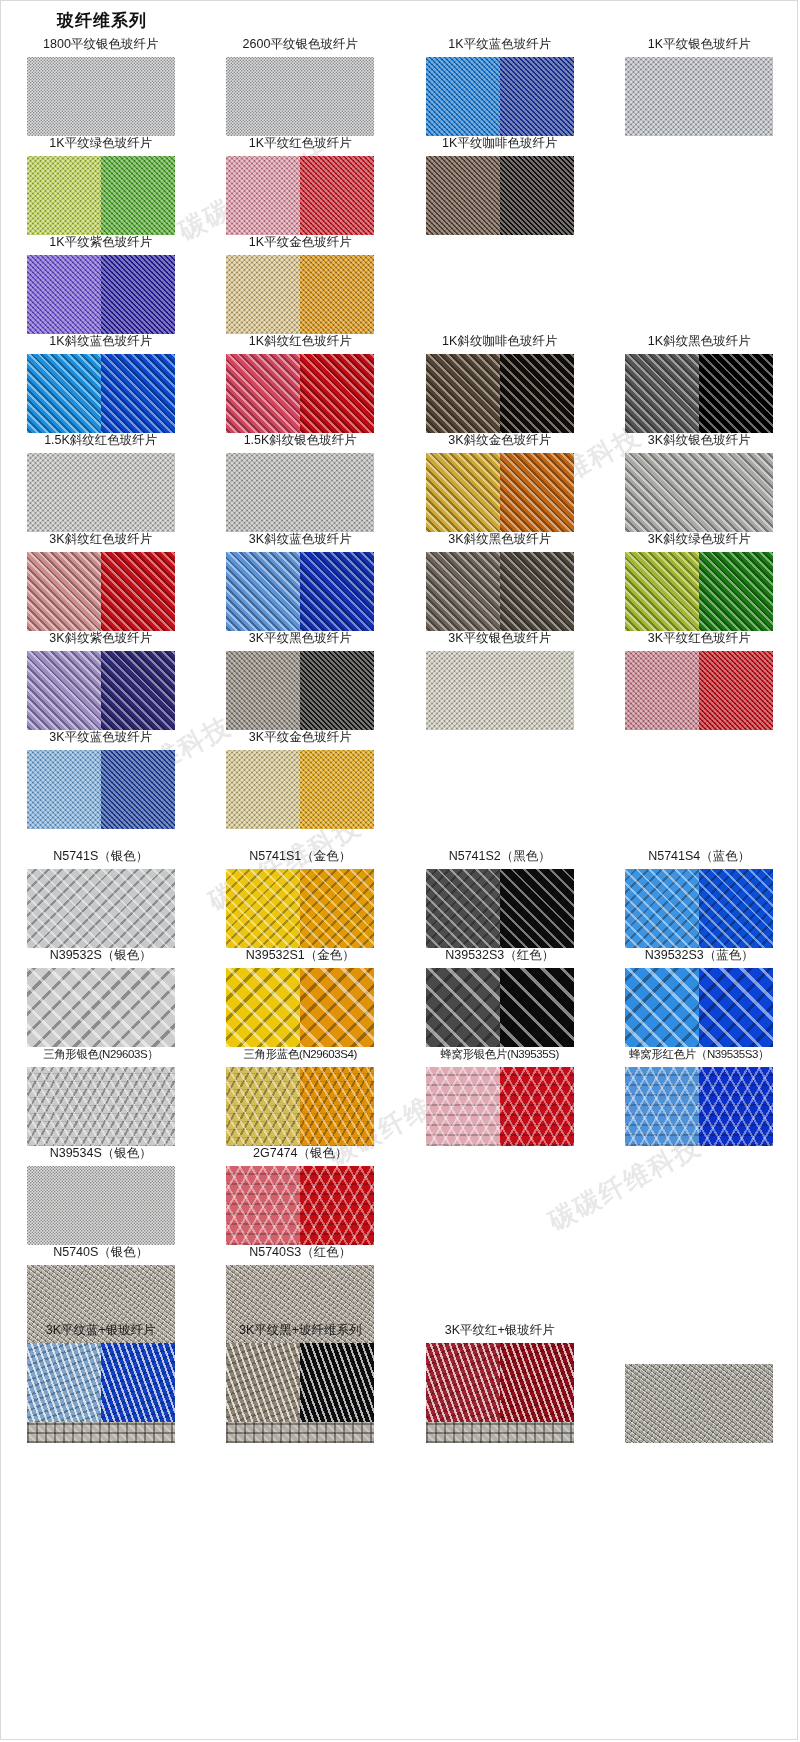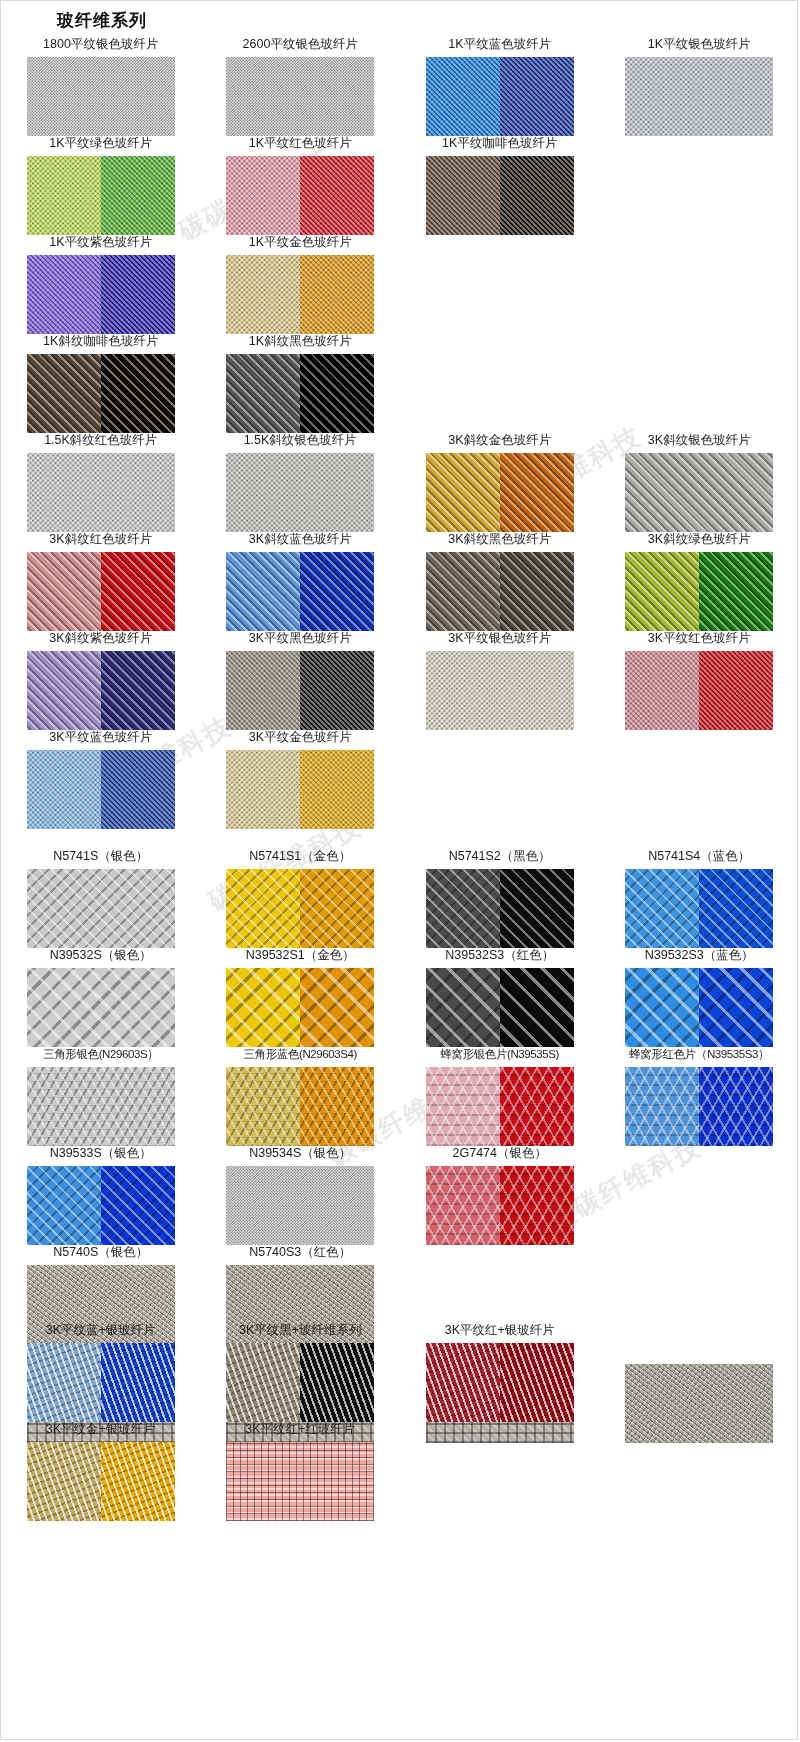--- a/index.html
+++ b/index.html
@@ -232,20 +232,34 @@
         <div class="cell">
           <div class="label">1K平纹金色玻纤片</div>
           <div class="swatch">
             <div class="half l tex-plain" style="background-color: rgb(217, 193, 133);"></div>
             <div class="half r tex-plain" style="background-color: rgb(217, 144, 8);"></div>
           </div>
         </div>
       </div>
       <div class="row">
         <div class="cell">
+          <div class="label">1K斜纹蓝色玻纤片</div>
+          <div class="swatch">
+            <div class="half l tex-twill" style="background-color: rgb(27, 143, 224);"></div>
+            <div class="half r tex-twill" style="background-color: rgb(10, 73, 207);"></div>
+          </div>
+        </div>
+        <div class="cell">
+          <div class="label">1K斜纹红色玻纤片</div>
+          <div class="swatch">
+            <div class="half l tex-twill" style="background-color: rgb(210, 71, 95);"></div>
+            <div class="half r tex-twill" style="background-color: rgb(194, 12, 20);"></div>
+          </div>
+        </div>
+        <div class="cell">
           <div class="label">1K斜纹咖啡色玻纤片</div>
           <div class="swatch">
             <div class="half l tex-twill" style="background-color: rgb(83, 68, 52);"></div>
             <div class="half r tex-twill" style="background-color: rgb(19, 13, 8);"></div>
           </div>
         </div>
         <div class="cell">
           <div class="label">1K斜纹黑色玻纤片</div>
           <div class="swatch">
             <div class="half l tex-twill" style="background-color: rgb(86, 86, 86);"></div>
@@ -445,27 +459,20 @@
         <div class="cell">
           <div class="label tight">蜂窝形红色片（N39535S3）</div>
           <div class="swatch">
             <div class="half l tex-honey" style="background-color: rgb(79, 146, 216);"></div>
             <div class="half r tex-honey" style="background-color: rgb(12, 47, 200);"></div>
           </div>
         </div>
       </div>
       <div class="row">
         <div class="cell">
-          <div class="label">N39533S（银色）</div>
-          <div class="swatch">
-            <div class="half l tex-diamond" style="background-color: rgb(61, 143, 224);"></div>
-            <div class="half r tex-diamond" style="background-color: rgb(11, 54, 207);"></div>
-          </div>
-        </div>
-        <div class="cell">
           <div class="label">N39534S（银色）</div>
           <div class="swatch single">
             <div class="half l tex-plain-fine" style="background-color: rgb(201, 201, 199);"></div>
           </div>
         </div>
         <div class="cell">
           <div class="label">2G7474（银色）</div>
           <div class="swatch">
             <div class="half l tex-honey" style="background-color: rgb(210, 97, 108);"></div>
             <div class="half r tex-honey" style="background-color: rgb(192, 12, 18);"></div>
@@ -536,36 +543,15 @@
           </div>
         </div>
         <div class="cell">
           <div class="label">3K平纹红+银玻纤片</div>
           <div class="swatch">
             <div class="half l tex-hybrid" style="background-color: rgb(158, 34, 48);"></div>
             <div class="half r tex-hybrid" style="background-color: rgb(142, 13, 22);"></div>
           </div>
         </div>
       </div>
-      <div class="row">
-        <div class="cell">
-          <div class="label">3K平纹金+银玻纤片</div>
-          <div class="swatch">
-            <div class="half l tex-hybrid" style="background-color: rgb(196, 169, 97);"></div>
-            <div class="half r tex-hybrid" style="background-color: rgb(229, 168, 0);"></div>
-          </div>
-        </div>
-        <div class="cell">
-          <div class="label">3K平纹红+红玻纤片</div>
-          <div class="swatch single">
-            <div class="half l tex-mesh" style="background-color: rgb(240, 168, 160);"></div>
-          </div>
-        </div>
-        <div class="cell empty">
-          <div class="label"></div>
-        </div>
-        <div class="cell empty">
-          <div class="label"></div>
-        </div>
-      </div>
     </div>
 
 </div>
 
 </body></html>

